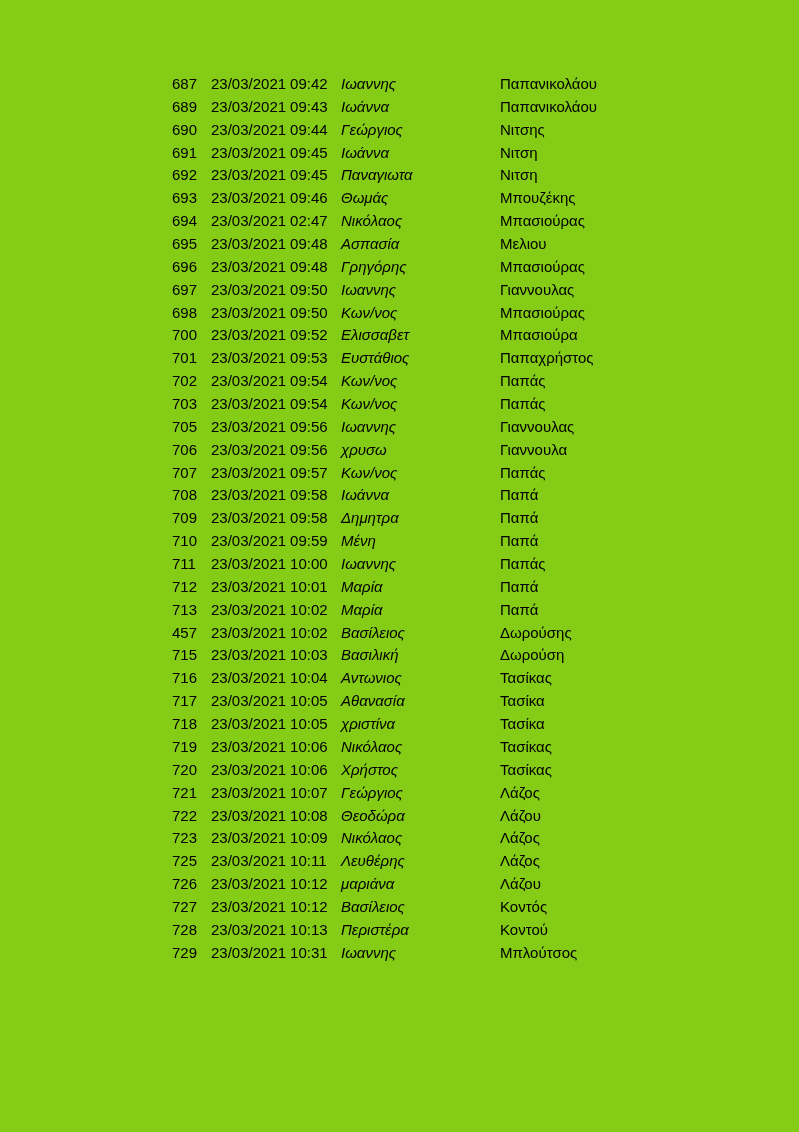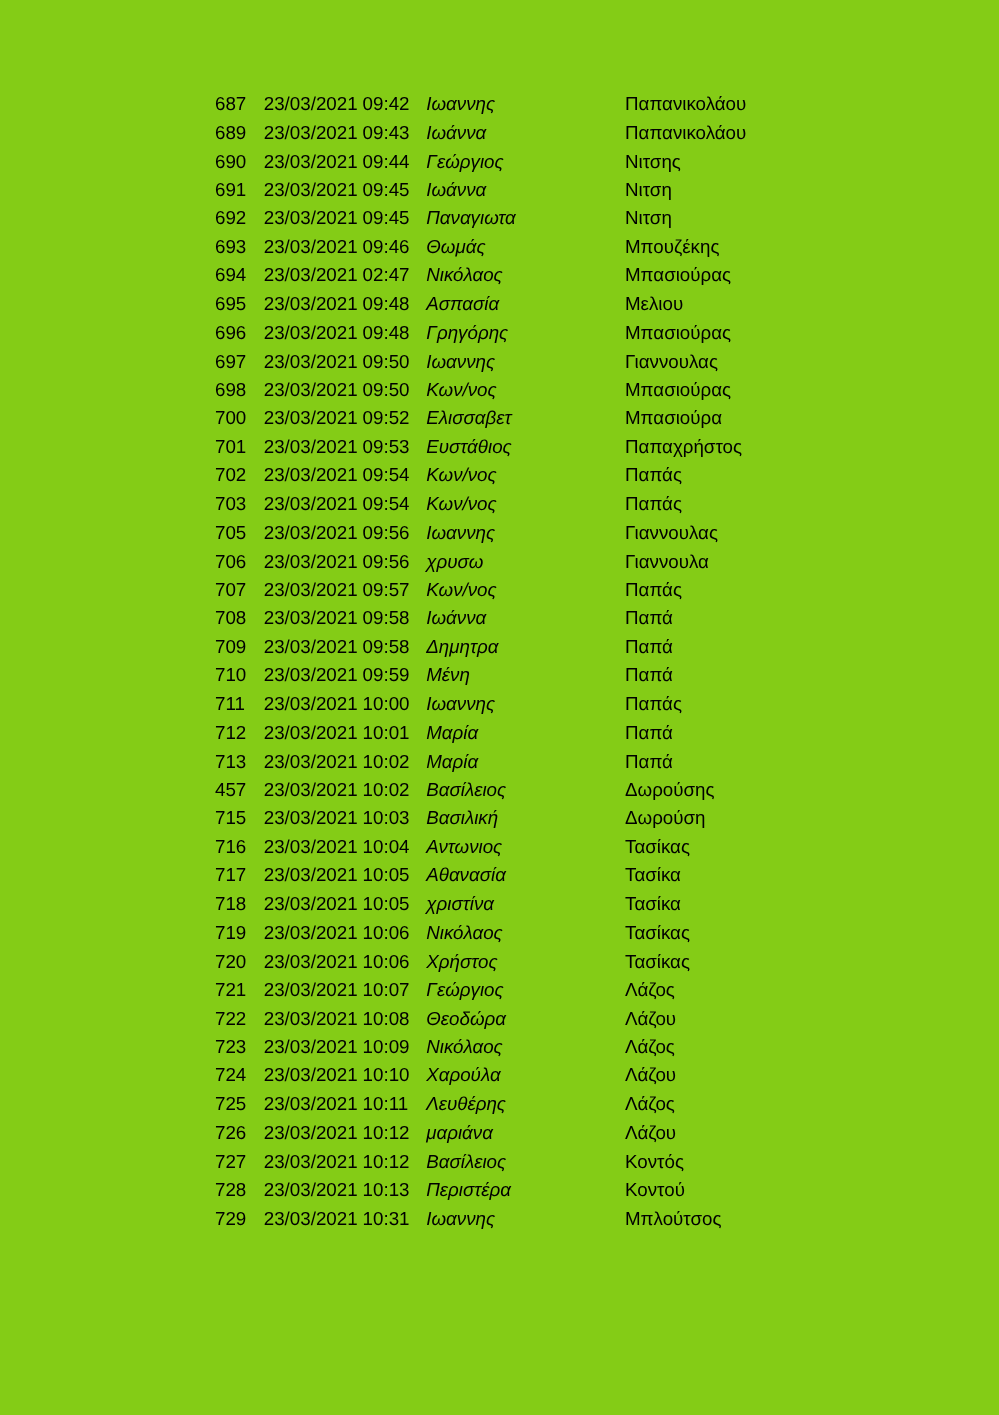--- a/index.html
+++ b/index.html
@@ -282,26 +282,20 @@
     <td class="c-last">Λάζου</td>
   </tr>
 
   <tr>
     <td class="c-num">723</td>
     <td class="c-dt"><span class="date-part">23/03/2021</span><span>10:09</span></td>
     <td class="c-first">Νικόλαος</td>
     <td class="c-last">Λάζος</td>
   </tr>
 
-  <tr>
-    <td class="c-num">724</td>
-    <td class="c-dt"><span class="date-part">23/03/2021</span><span>10:10</span></td>
-    <td class="c-first">Χαρούλα</td>
-    <td class="c-last">Λάζου</td>
-  </tr>
 
   <tr>
     <td class="c-num">725</td>
     <td class="c-dt"><span class="date-part">23/03/2021</span><span>10:11</span></td>
     <td class="c-first">Λευθέρης</td>
     <td class="c-last">Λάζος</td>
   </tr>
 
   <tr>
     <td class="c-num">726</td>

